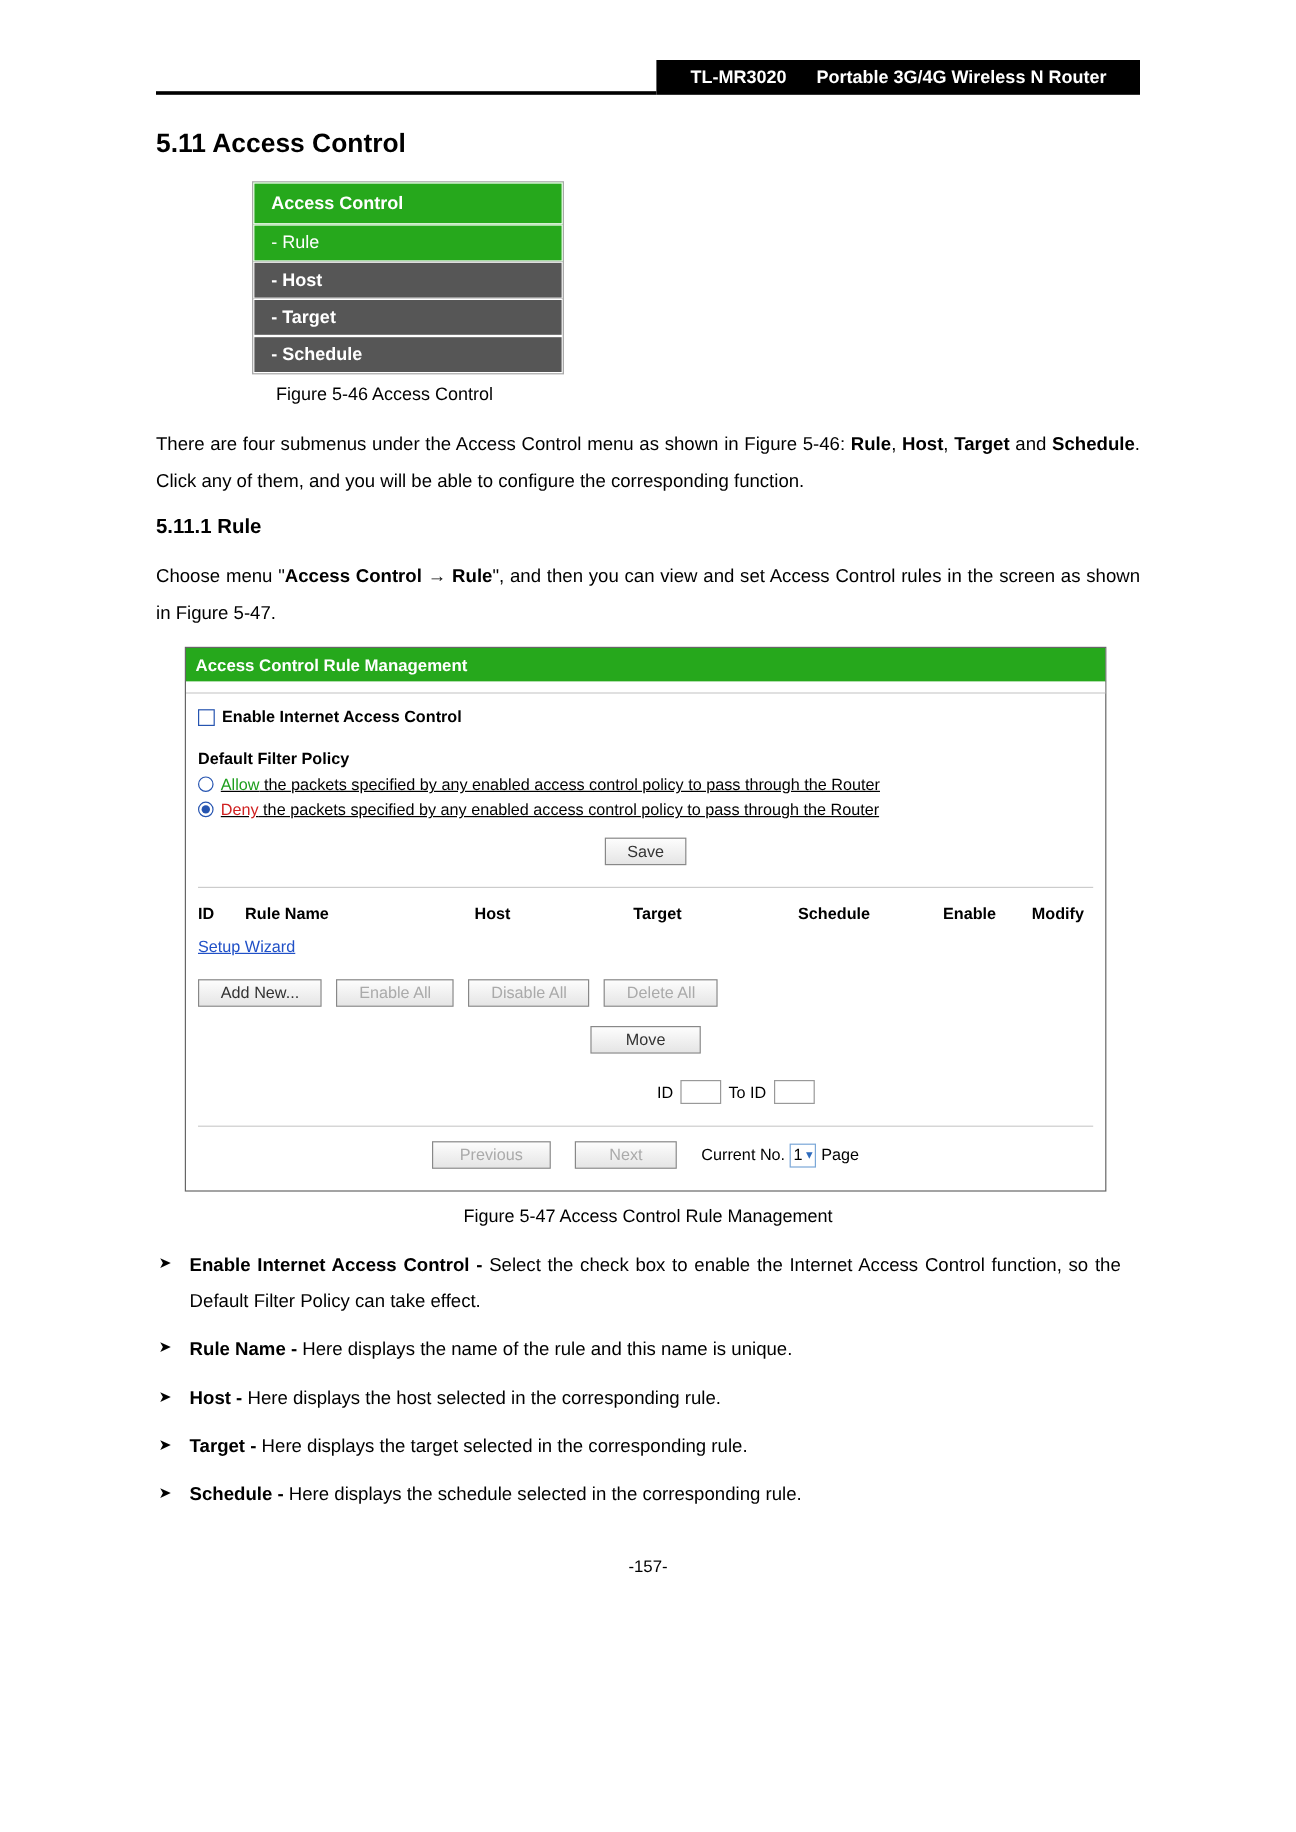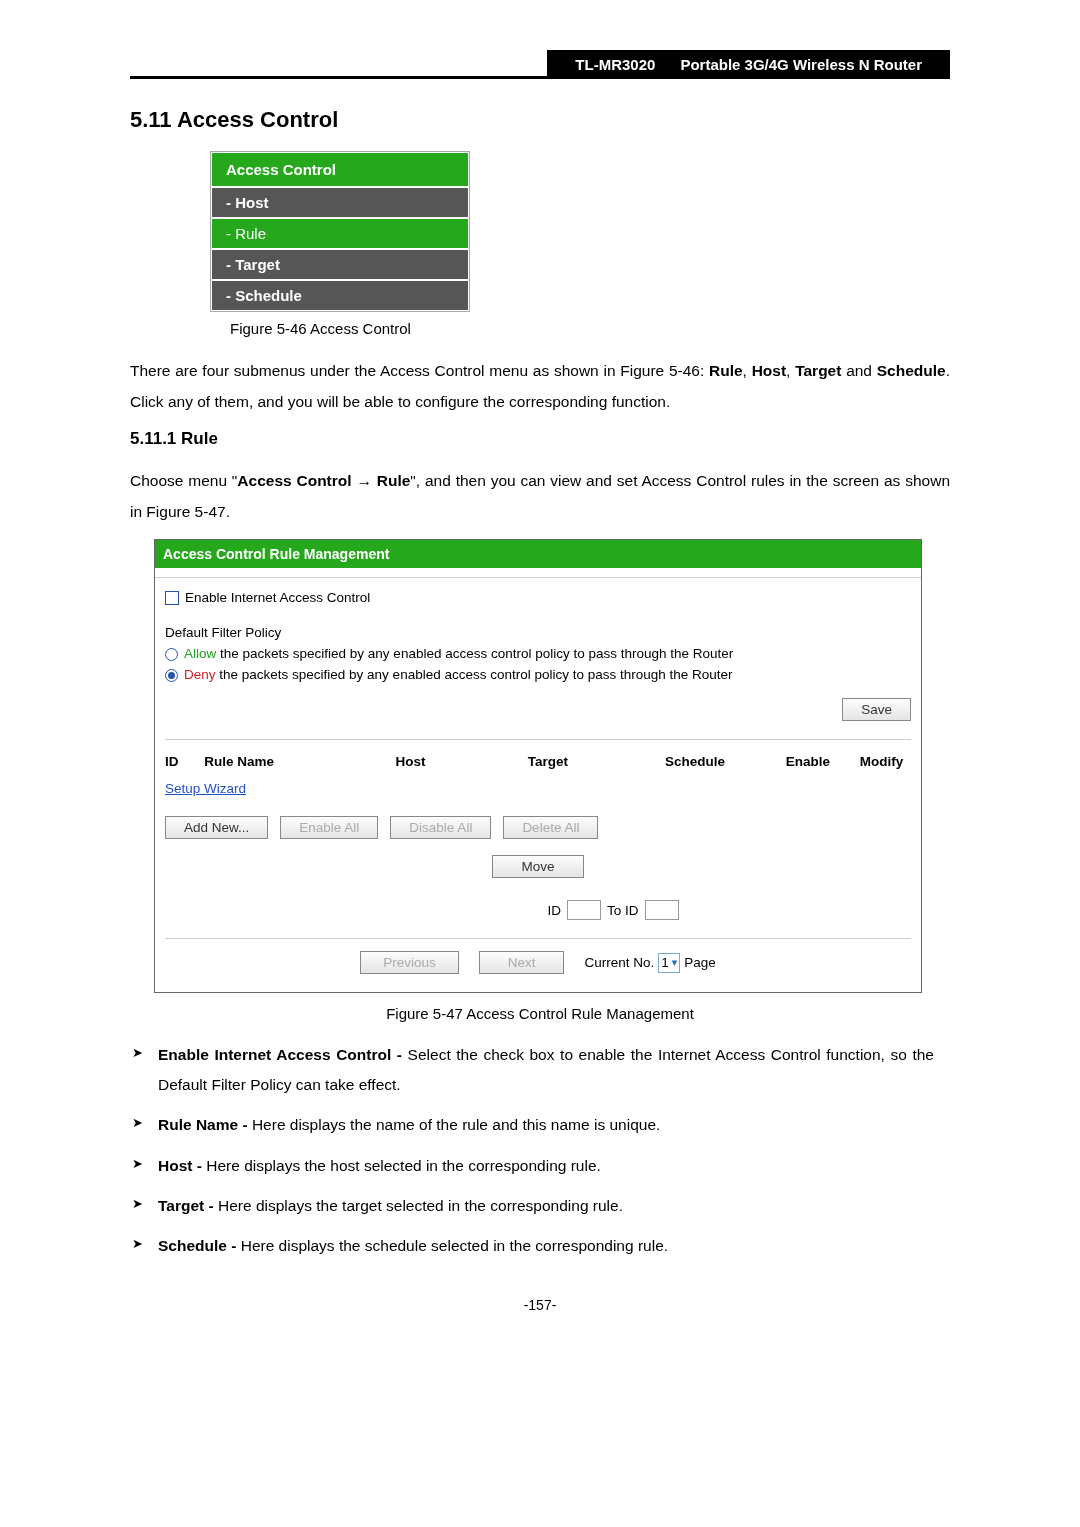--- a/index.html
+++ b/index.html
@@ -81,42 +81,42 @@
     font-size: 14px;
   }
   .ss-sep { height: 10px; background: #fff; border-bottom: 1px solid #ccc; }
   .ss-body { padding: 12px 10px 10px 10px; }
   .ss-checkbox-row { display: flex; align-items: center; gap: 6px; margin-bottom: 20px; }
   .ss-checkbox {
     width: 14px; height: 14px;
     border: 1px solid #2654b0;
     display: inline-block;
   }
-  .ss-bold { font-weight: normal; }
-  .ss-radio-row { display: flex; align-items: flex-end; gap: 6px; margin: 6px 0; }
+  .ss-bold { font-weight: bold; }
+  .ss-radio-row { display: flex; align-items: center; gap: 6px; margin: 6px 0; text-decoration: underline; }
   .ss-radio {
     width: 13px; height: 13px;
     border: 1px solid #2654b0; border-radius: 7px;
     display: inline-flex; align-items: center; justify-content: center;
   }
   .ss-radio.checked::after {
     content: ""; width: 7px; height: 7px; background: #2654b0; border-radius: 4px; display: block;
   }
   .allow-word { color: #1e9f1e; }
   .deny-word { color: #d02020; }
   .ss-btn {
     display: inline-block;
     border: 1px solid #888;
     background: linear-gradient(#fdfdfd, #e5e5e5);
     padding: 3px 18px;
     font-size: 13.5px;
     color: #333;
   }
   .ss-btn.disabled { color: #aaa; }
-  .ss-btn-row { margin: 16px 0 0 0; text-align: right; }
+  .ss-btn-row { margin: 16px 0 0 0; text-align: center; }
   .ss-table-header {
     display: flex;
     padding: 14px 0 6px 0;
     font-weight: bold;
     border-top: 1px solid #ccc;
     margin-top: 18px;
   }
   .ss-th { text-align: center; }
   .ss-th.id { width: 40px; text-align: left; }
   .ss-th.rn { width: 150px; text-align: left; }
@@ -169,22 +169,22 @@
     <span>TL-MR3020</span>
     &nbsp;&nbsp;&nbsp;&nbsp;
     <span>Portable 3G/4G Wireless N Router</span>
   </div>
 </div>
 
 <h2 class="heading-1">5.11 Access Control</h2>
 
 <div class="menu-img">
   <div class="menu-title">Access Control</div>
+  <div class="menu-item active">- Rule</div>
   <div class="menu-item inactive">- Host</div>
-  <div class="menu-item active">- Rule</div>
   <div class="menu-item inactive">- Target</div>
   <div class="menu-item inactive">- Schedule</div>
 </div>
 
 <div class="figure-caption">Figure 5-46    Access Control</div>
 
 <p class="para">
   <span>There are four submenus under the Access Control menu as shown in Figure 5-46: </span><b>Rule</b><span>, </span><b>Host</b><span>, </span><b>Target</b><span> and </span><b>Schedule</b><span>. Click any of them, and you will be able to configure the corresponding function.</span>
 </p>
 

